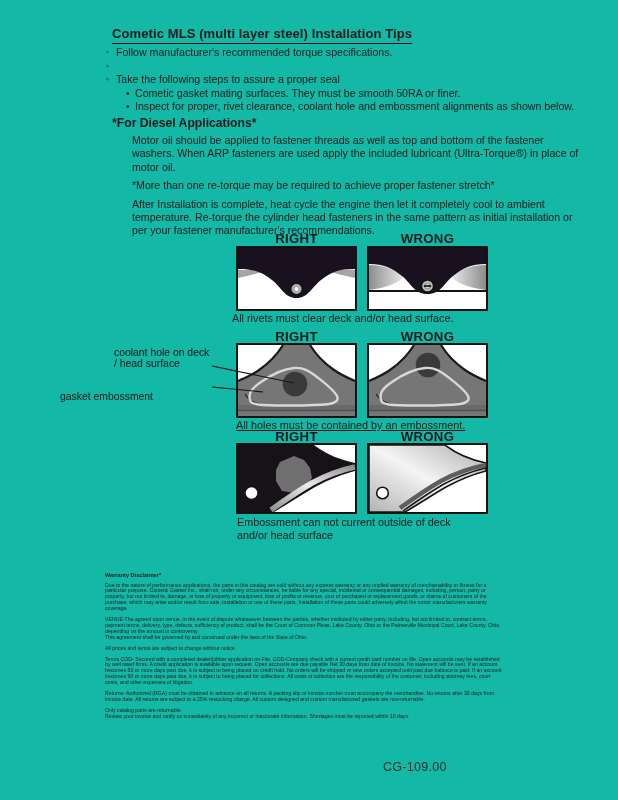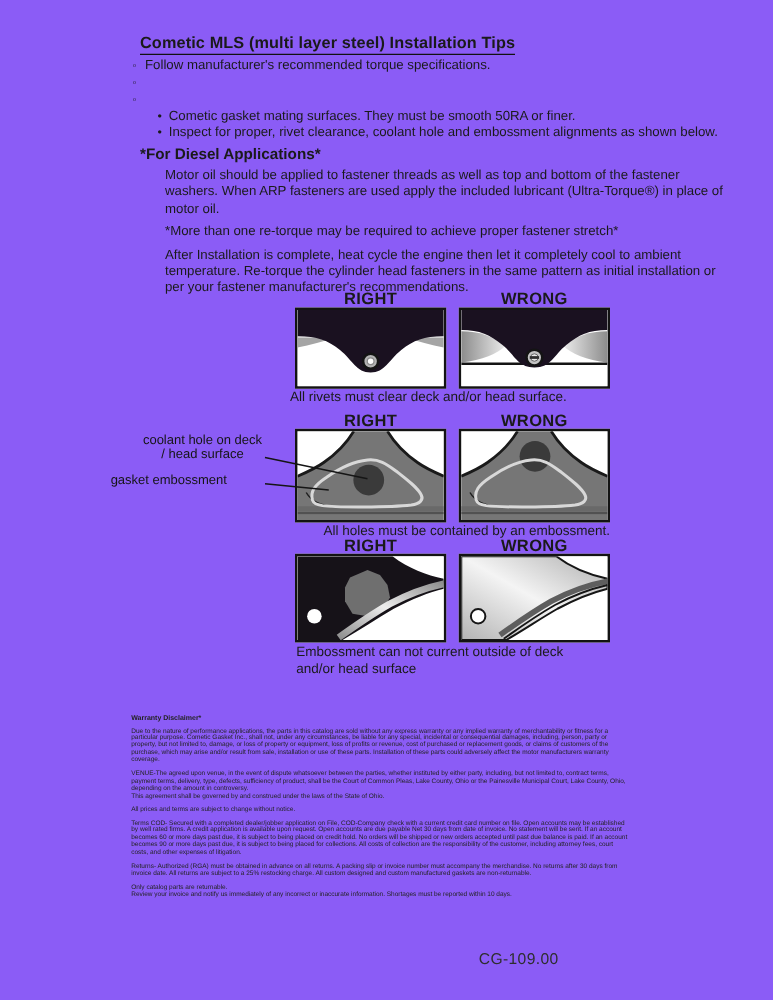--- a/index.html
+++ b/index.html
@@ -1,17 +1,17 @@
 <!DOCTYPE html>
 <html><head>
 <meta charset="utf-8">
 <style>
   html,body { margin:0; padding:0; background:#ffffff; }
   .page {
-    position:relative; width:618px; height:800px; background:#8b5cf6;
+    position:relative; width:618px; height:800px; background:#14b8a6;
     font-family:"Liberation Sans", sans-serif; color:#1a1a1a; overflow:hidden;
   }
   .abs { position:absolute; }
 
   .title {
     left:112px; top:26px; font-size:13px; font-weight:bold;
     border-bottom:1.6px solid #111; padding-bottom:2px; letter-spacing:0.1px;
   }
   .bullets { left:106px; top:46px; width:470px; font-size:10.6px; line-height:13.6px; }
   .b-row { display:flex; }
@@ -21,23 +21,23 @@
 
   .diesel-heading { left:112px; top:116px; font-size:12.2px; font-weight:bold; }
   .paras { left:112px; top:134px; width:452px; font-size:10.6px; line-height:13.4px;margin-left:20px; }
   .paras p { margin:0 0 5px 0; }
 
   .rw-label { width:121px; text-align:center; font-size:13.2px; font-weight:bold; letter-spacing:0.3px; }
   .panel { border:2px solid #131313; background:#ffffff; box-sizing:content-box; line-height:0; }
   .panel svg { display:block; }
 
   .caption { font-size:10.8px; line-height:12.6px; white-space:pre-line; }
-  .caption-center { width:252px; text-align:right; }
-
-  .ann { font-size:10.4px; line-height:11.2px; text-align:center; color:#151515; }
+  .caption-center { width:252px; text-align:left;text-decoration:underline; }
+
+  .ann { font-size:10.4px; line-height:11.2px; text-align:left; color:#151515; }
   .leader-svg { pointer-events:none; z-index:5; }
 
   .legal { left:105px; top:572px; width:400px; color:#232323; }
   .legal-heading { font-size:5.6px; font-weight:bold; margin:0 0 4.5px 0; }
   .legal p { font-size:5.2px; line-height:5.9px; margin:0 0 5px 0; white-space:pre-line; }
 
   .page-number { left:383px; top:760px; font-size:12.5px; color:#2e2e2e; letter-spacing:0.3px; }
 </style>
 </head>
 <body>
@@ -72,20 +72,21 @@
   <div class="abs bullets">
     <div class="b-row">
       <span class="b-mark">◦</span>
       <span>Follow manufacturer's recommended torque specifications.</span>
     </div>
     <div class="b-row">
       <span class="b-mark">◦</span>
     </div>
     <div class="b-row">
       <span class="b-mark">◦</span>
+      <span>Take the following steps to assure a proper seal</span>
     </div>
     <div class="sb-row">
       <span class="sb-mark">•</span>
       <span>Cometic gasket mating surfaces.  They must be smooth 50RA or finer.</span>
     </div>
     <div class="sb-row">
       <span class="sb-mark">•</span>
       <span>Inspect for proper, rivet clearance, coolant hole and embossment alignments as shown below.</span>
     </div>
   </div>
@@ -124,21 +125,21 @@
       <rect x="54.8" y="36.9" width="7.4" height="2.2" fill="#2e2e2e"></rect>
     </svg>
   </div>
 
   <div class="abs caption" style="left:232px; top:312px;">All rivets must clear deck and/or head surface.</div>
 
   <div class="abs rw-label" style="left:236px; top:329px;">RIGHT</div>
   <div class="abs rw-label" style="left:367px; top:329px;">WRONG</div>
 
   <div class="abs ann" style="left:114px; top:347px; width:96px;">coolant hole on deck / head surface</div>
-  <div class="abs ann" style="left:60px; top:379px; width:150px;">gasket embossment</div>
+  <div class="abs ann" style="left:60px; top:391px; width:150px;">gasket embossment</div>
 
   <svg class="abs leader-svg" style="left:110px; top:344px;" width="190" height="60">
     <line x1="102" y1="22" x2="184" y2="39" stroke="#151515" stroke-width="1.1"></line>
     <line x1="102" y1="43" x2="153" y2="48" stroke="#151515" stroke-width="1.1"></line>
   </svg>
 
   <div class="abs panel" style="left:236px; top:343px;">
     <svg width="117" height="71" viewBox="0 0 117 71">
       <rect x="0" y="0" width="117" height="71" fill="#767676"></rect>
       <rect x="0" y="60" width="117" height="4" fill="#696969"></rect>

